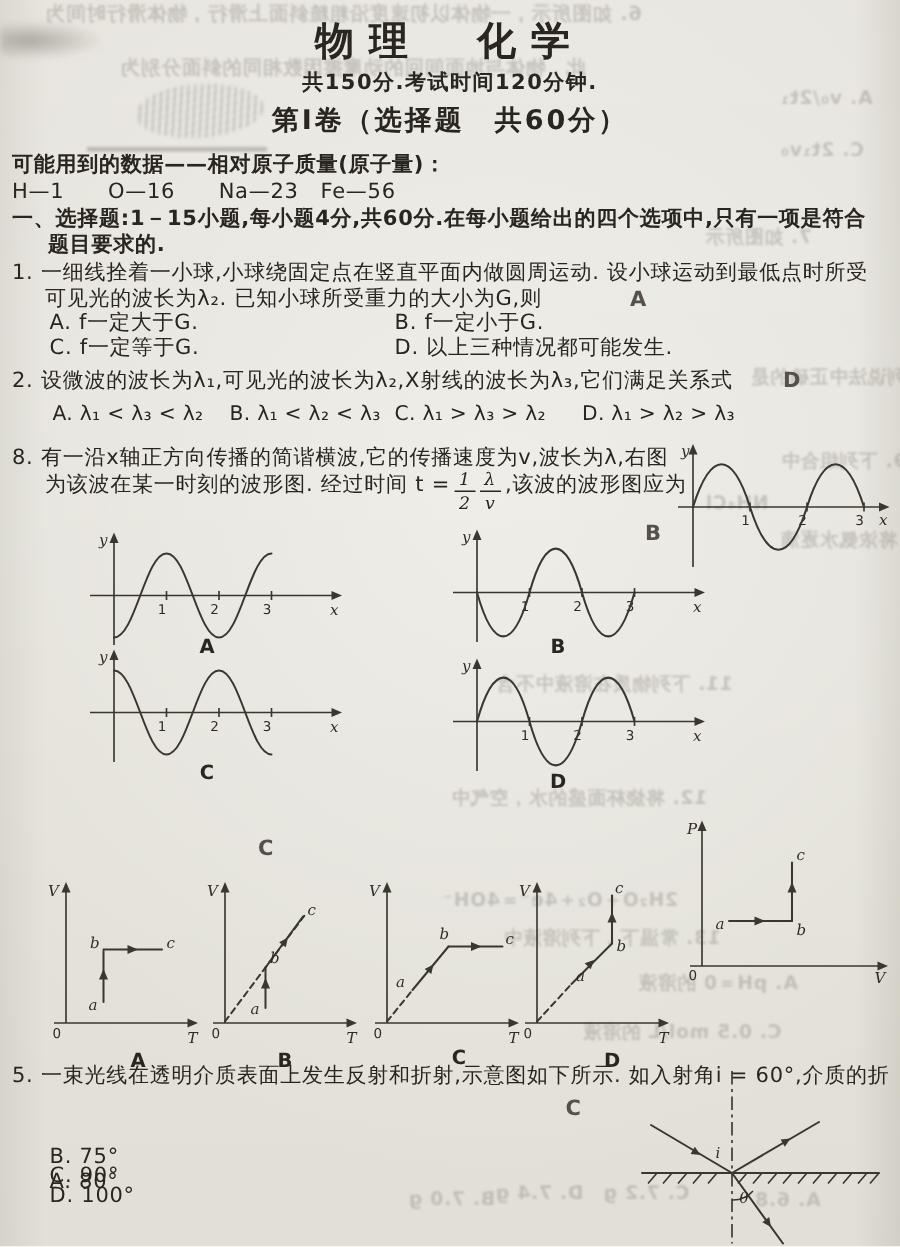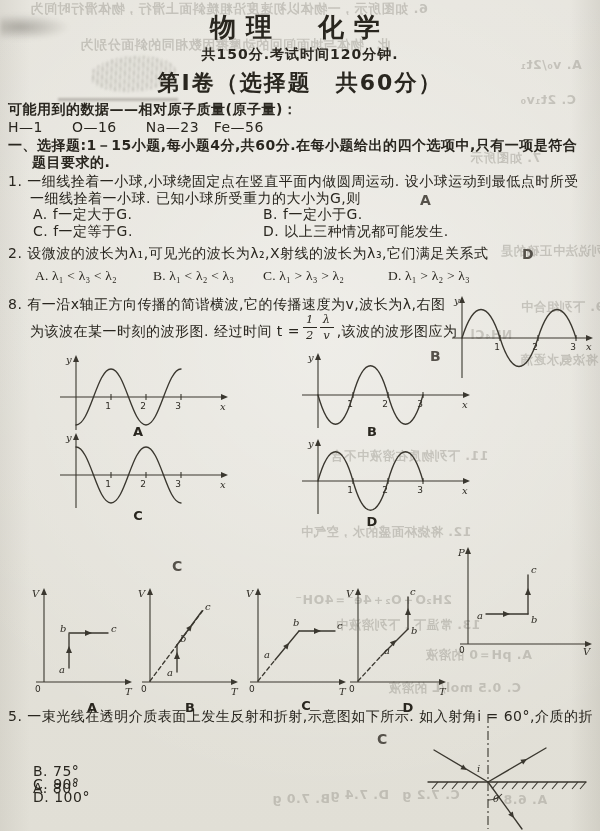--- a/index.html
+++ b/index.html
@@ -9,26 +9,26 @@
       radial-gradient(120% 90% at 55% 40%, rgba(255,255,255,.38), rgba(0,0,0,0) 62%),
       linear-gradient(90deg, rgba(118,112,98,.10), rgba(0,0,0,0) 5%, rgba(0,0,0,0) 95%, rgba(118,112,98,.14)),
       linear-gradient(#e7e5de,#e1dfd6);
   }
   .t{position:absolute;white-space:nowrap;color:#29261f;}
   .cjk{font-size:14px;letter-spacing:.5px;font-weight:500;}
   .b{font-weight:700;}
   .center{left:0;right:0;text-align:center;}
   .title{font-size:26px;font-weight:700;letter-spacing:10px;}
   .subtitle{font-size:14px;font-weight:700;letter-spacing:1px;}
-  .section{font-size:22px;font-weight:700;letter-spacing:2px;}
+  .section{font-size:18px;font-weight:700;letter-spacing:2px;}
   .opt{font-size:14px;letter-spacing:.5px;}
-  .opt2{font-size:13.5px;letter-spacing:.2px;font-family:Liberation Serif, serif;}
+  .opt2{font-size:13.5px;letter-spacing:.2px;}
   .hw{font-size:14px;font-weight:600;color:#55514a;}
   .figlabel{font-size:13px;font-weight:600;width:20px;text-align:center;}
-  .fracline{display:flex;align-items:flex-end;gap:3px;font-size:14px;letter-spacing:.5px;font-weight:500;}
+  .fracline{display:flex;align-items:flex-start;gap:3px;font-size:14px;letter-spacing:.5px;font-weight:500;}
   .frac{display:inline-flex;flex-direction:column;align-items:center;line-height:1;font-size:11.5px;font-style:italic;font-family:"DejaVu Serif",serif;}
   .fnum{border-bottom:1.2px solid #29261f;padding:0 3px 1.5px;}
   .fden{padding-top:1.5px;}
   .srad{border-top:1.2px solid #29261f;padding:0 2px;}
   svg{position:absolute;overflow:visible;}
   svg .st{stroke:#3a372f;stroke-width:1.35;fill:none;stroke-linecap:round;}
   svg .ax{stroke:#3a372f;stroke-width:1.1;fill:none;}
   svg .ar{fill:#3a372f;stroke:none;}
   svg .dash{stroke-dasharray:4 3;}
   svg .ddot{stroke-dasharray:9 3 2 3;}
@@ -74,21 +74,21 @@
   <div class="t center subtitle" style="top:46px">共150分.考试时间120分钟.</div>
   <div class="t center section" style="top:68px">第Ⅰ卷（选择题　共60分）</div>
 
   <div class="t cjk b" style="left:8px;top:101px">可能用到的数据——相对原子质量(原子量)：</div>
   <div class="t cjk" style="left:8px;top:119px">H—1　　O—16　　Na—23　Fe—56</div>
 
   <div class="t cjk b" style="left:8px;top:137px">一、选择题:1－15小题,每小题4分,共60分.在每小题给出的四个选项中,只有一项是符合</div>
   <div class="t cjk b" style="left:32px;top:154px">题目要求的.</div>
 
   <div class="t cjk" style="left:8px;top:173px">1. 一细线拴着一小球,小球绕固定点在竖直平面内做圆周运动. 设小球运动到最低点时所受</div>
-  <div class="t cjk" style="left:30px;top:190px">一细线拴着一小球. 已知小球所受重力的大小为G,则</div>
+  <div class="t cjk" style="left:30px;top:190px">可见光的波长为λ₂. 已知小球所受重力的大小为G,则</div>
   <div class="t hw" style="left:420px;top:192px">A</div>
   <div class="t opt" style="left:33px;top:206px">A. f一定大于G.</div>
   <div class="t opt" style="left:263px;top:206px">B. f一定小于G.</div>
   <div class="t opt" style="left:33px;top:223px">C. f一定等于G.</div>
   <div class="t opt" style="left:263px;top:223px">D. 以上三种情况都可能发生.</div>
 
   <div class="t cjk" style="left:8px;top:245px">2. 设微波的波长为λ₁,可见光的波长为λ₂,X射线的波长为λ₃,它们满足关系式</div>
   <div class="t hw" style="left:522px;top:246px">D</div>
   <div class="t opt2" style="left:35px;top:268px">A. λ₁ &lt; λ₃ &lt; λ₂</div>
   <div class="t opt2" style="left:153px;top:268px">B. λ₁ &lt; λ₂ &lt; λ₃</div>

